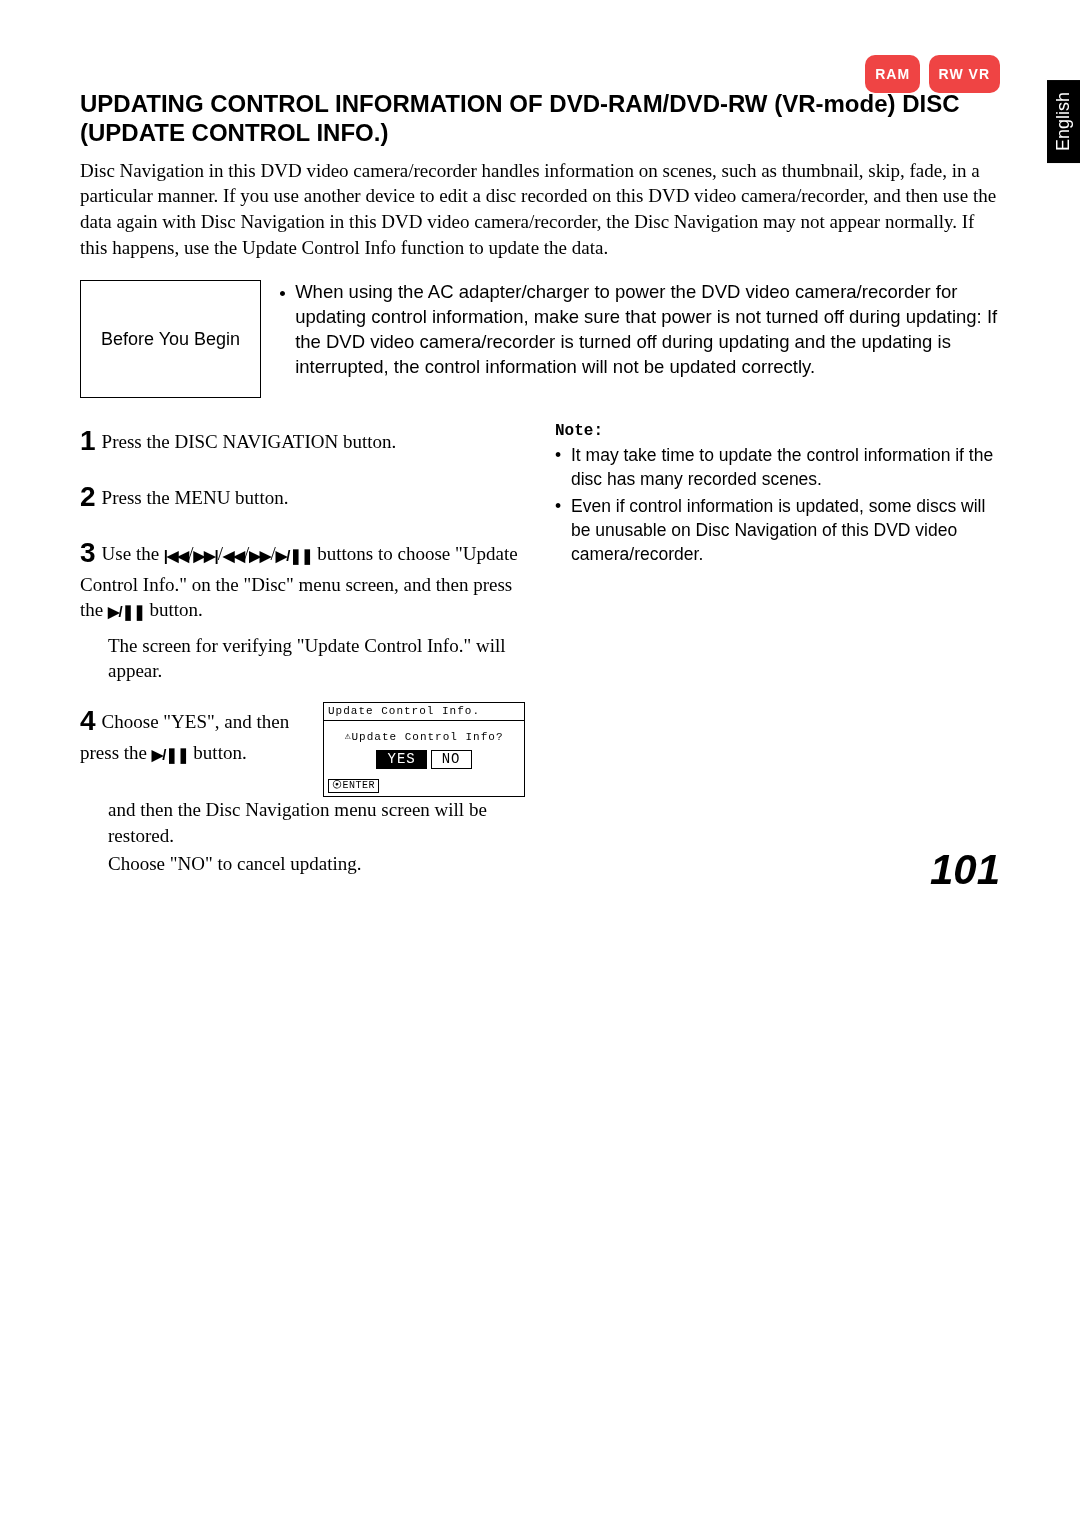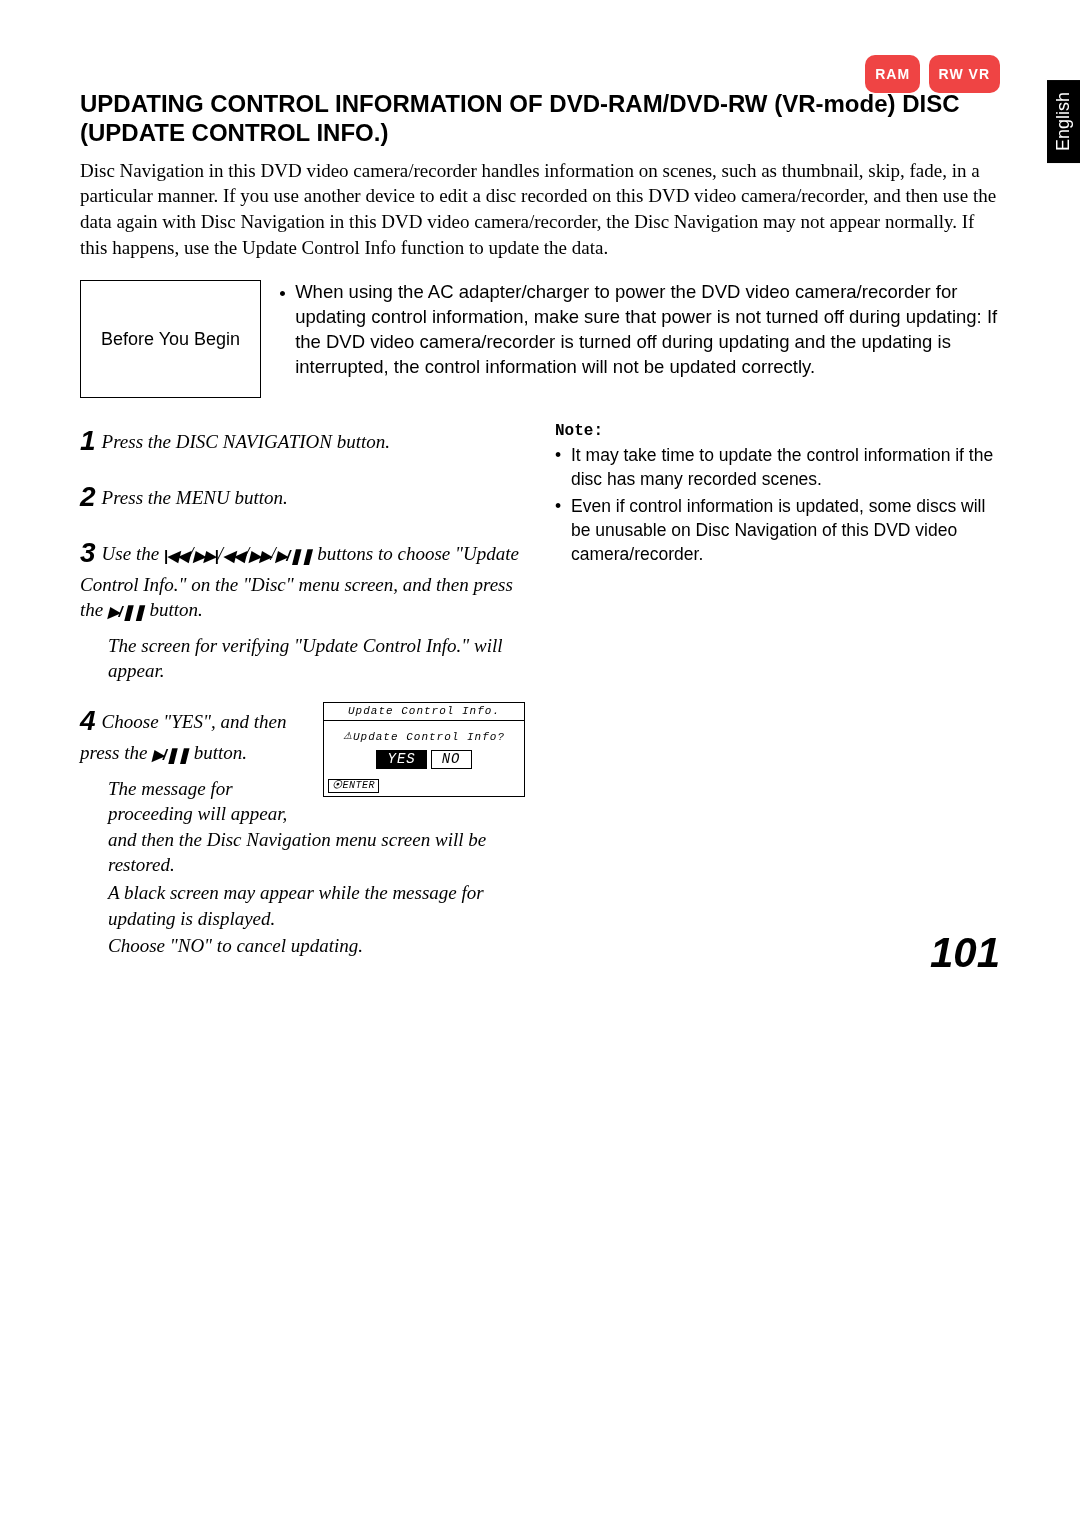--- a/index.html
+++ b/index.html
@@ -95,21 +95,20 @@
     flex: 1 1 50%;
   }
   .col-right {
     flex: 1 1 50%;
   }
   .step {
     font-family: Georgia, "Times New Roman", serif;
     font-size: 19px;
     line-height: 1.35;
     margin-bottom: 18px;
-    font-style: italic;
   }
   .step .num {
     font-size: 28px;
     font-weight: bold;
     font-family: Arial, Helvetica, sans-serif;
     margin-right: 6px;
     vertical-align: -2px;
   }
   .step .cont {
     display: block;
@@ -160,21 +159,20 @@
     font-family: "Courier New", monospace;
     font-size: 11px;
     line-height: 1.2;
     color: #000;
     background: #fff;
   }
   .lcd .lcd-title {
     border-bottom: 1px solid #000;
     padding: 2px 4px;
     letter-spacing: 1px;
-    text-align: center;
   }
   .lcd .lcd-body {
     padding: 10px 6px 4px 6px;
     text-align: center;
   }
   .lcd .lcd-q {
     letter-spacing: 1px;
     margin-bottom: 6px;
   }
   .lcd .lcd-btns {
@@ -259,37 +257,35 @@
 
       <div class="step">
         <span class="num">3</span><span>Use the </span><span class="inline-icon">|◀◀</span>/<span class="inline-icon">▶▶|</span>/<span class="inline-icon">◀◀</span>/<span class="inline-icon">▶▶</span>/<span class="inline-icon">▶/❚❚</span><span> buttons to choose "Update Control Info." on the "Disc" menu screen, and then press the </span><span class="inline-icon">▶/❚❚</span><span> button.</span>
         <span class="cont">The screen for verifying "Update Control Info." will appear.</span>
       </div>
 
       <div class="step">
         <div class="step-4-wrap">
           <div class="step-4-text">
             <span class="num">4</span><span>Choose "YES", and then press the </span><span class="inline-icon">▶/❚❚</span><span> button.</span>
-            <span class="cont">The message for proceeding will appear,</span>
           </div>
           <div class="lcd">
             <div class="lcd-title">Update Control Info.</div>
             <div class="lcd-body">
               <div class="lcd-q"><span class="warn-icon">⚠</span><span>Update Control Info?</span></div>
               <div class="lcd-btns">
                 <span class="opt selected">YES</span><span class="opt">NO</span>
               </div>
             </div>
             <div class="lcd-foot">
               <span class="ent-box">⦿<span>ENTER</span></span>
             </div>
           </div>
         </div>
         <span style="display:block; margin-left:28px; font-family: Georgia, 'Times New Roman', serif;">and then the Disc Navigation menu screen will be restored.</span>
-        <span class="cont" style="margin-top:2px;">A black screen may appear while the message for updating is displayed.</span>
         <span class="cont" style="margin-top:2px;">Choose "NO" to cancel updating.</span>
       </div>
 
     </div>
 
     <div class="col-right">
       <div class="note-head">Note:</div>
       <ul class="note-list">
         <li>
             <span class="dot">•</span>

